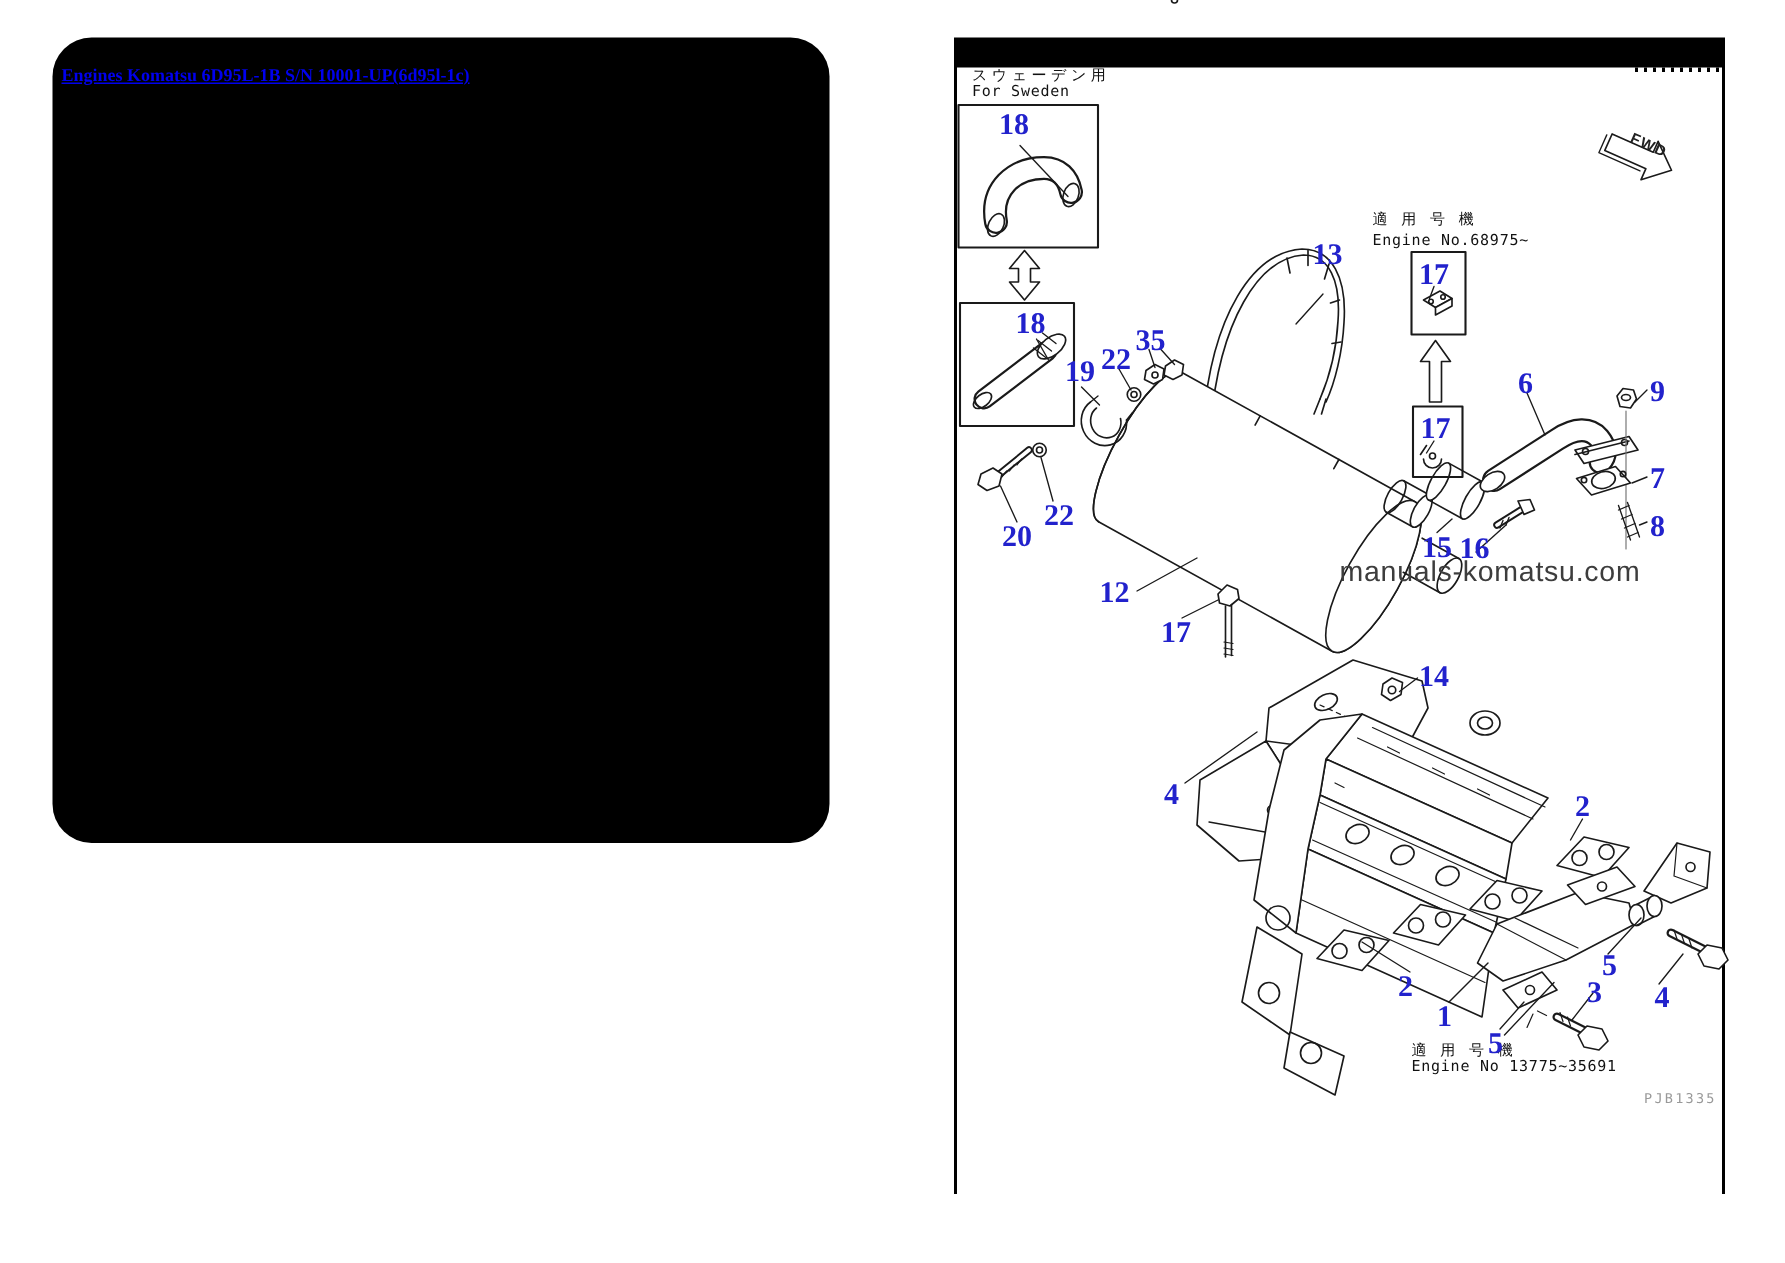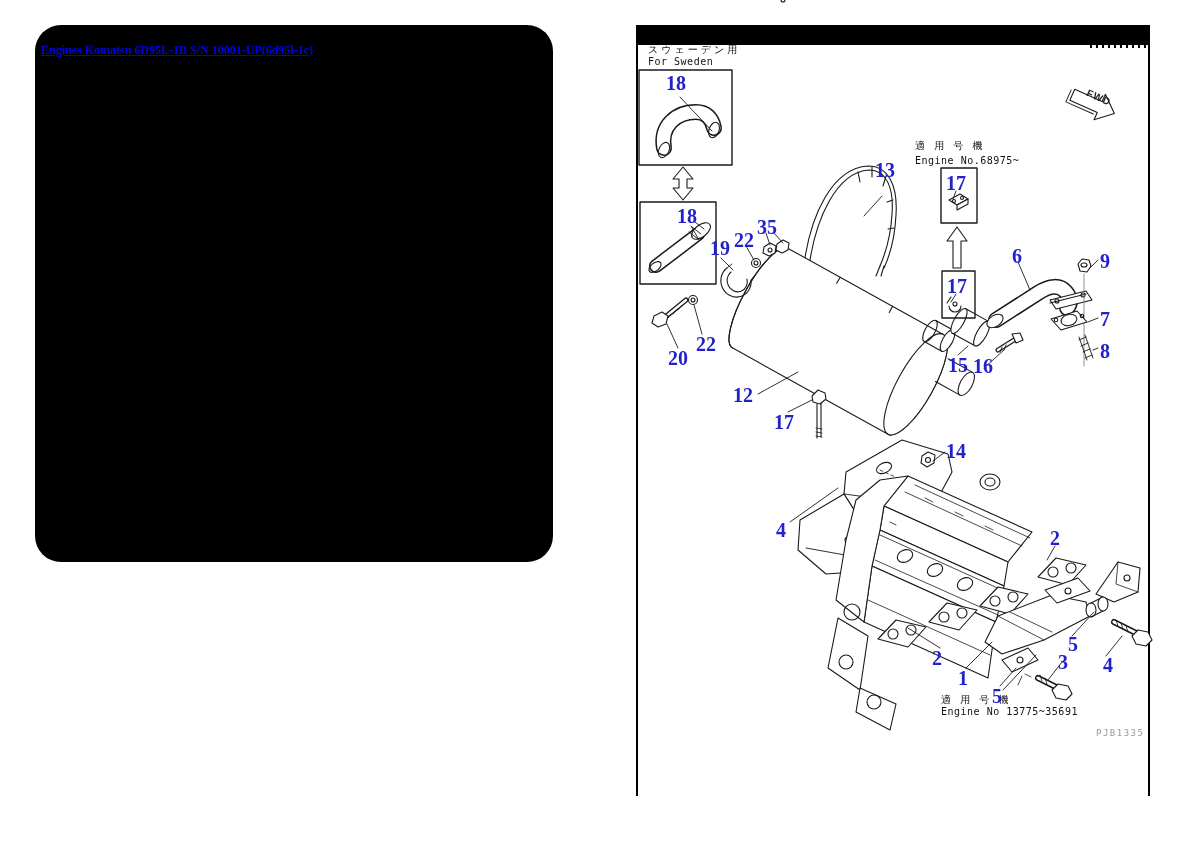--- a/index.html
+++ b/index.html
@@ -260,20 +260,21 @@
     </g>
   </svg>
 
   <div class="t jp" style="left:648px;top:43px">スウェーデン用</div>
   <div class="t mono" style="left:648px;top:56px">For Sweden</div>
   <div class="t jp" style="left:915px;top:139px">適 用 号 機</div>
   <div class="t mono" style="left:915px;top:155px">Engine No.68975~</div>
   <div class="t jp" style="left:941px;top:693px">適 用 号 機</div>
   <div class="t mono" style="left:941px;top:706px">Engine No 13775~35691</div>
   <div class="t fwd" style="left:1086px;top:92px">FWD</div>
+  <div class="t watermark" style="left:893px;top:371px">manuals-komatsu.com</div>
   <div class="t code" style="left:1096px;top:728px">PJB1335</div>
 
   <div class="co" style="left:666px;top:73px">18</div>
   <div class="co" style="left:677px;top:206px">18</div>
   <div class="co" style="left:710px;top:238px">19</div>
   <div class="co" style="left:734px;top:230px">22</div>
   <div class="co" style="left:757px;top:217px">35</div>
   <div class="co" style="left:875px;top:160px">13</div>
   <div class="co" style="left:668px;top:348px">20</div>
   <div class="co" style="left:696px;top:334px">22</div>

